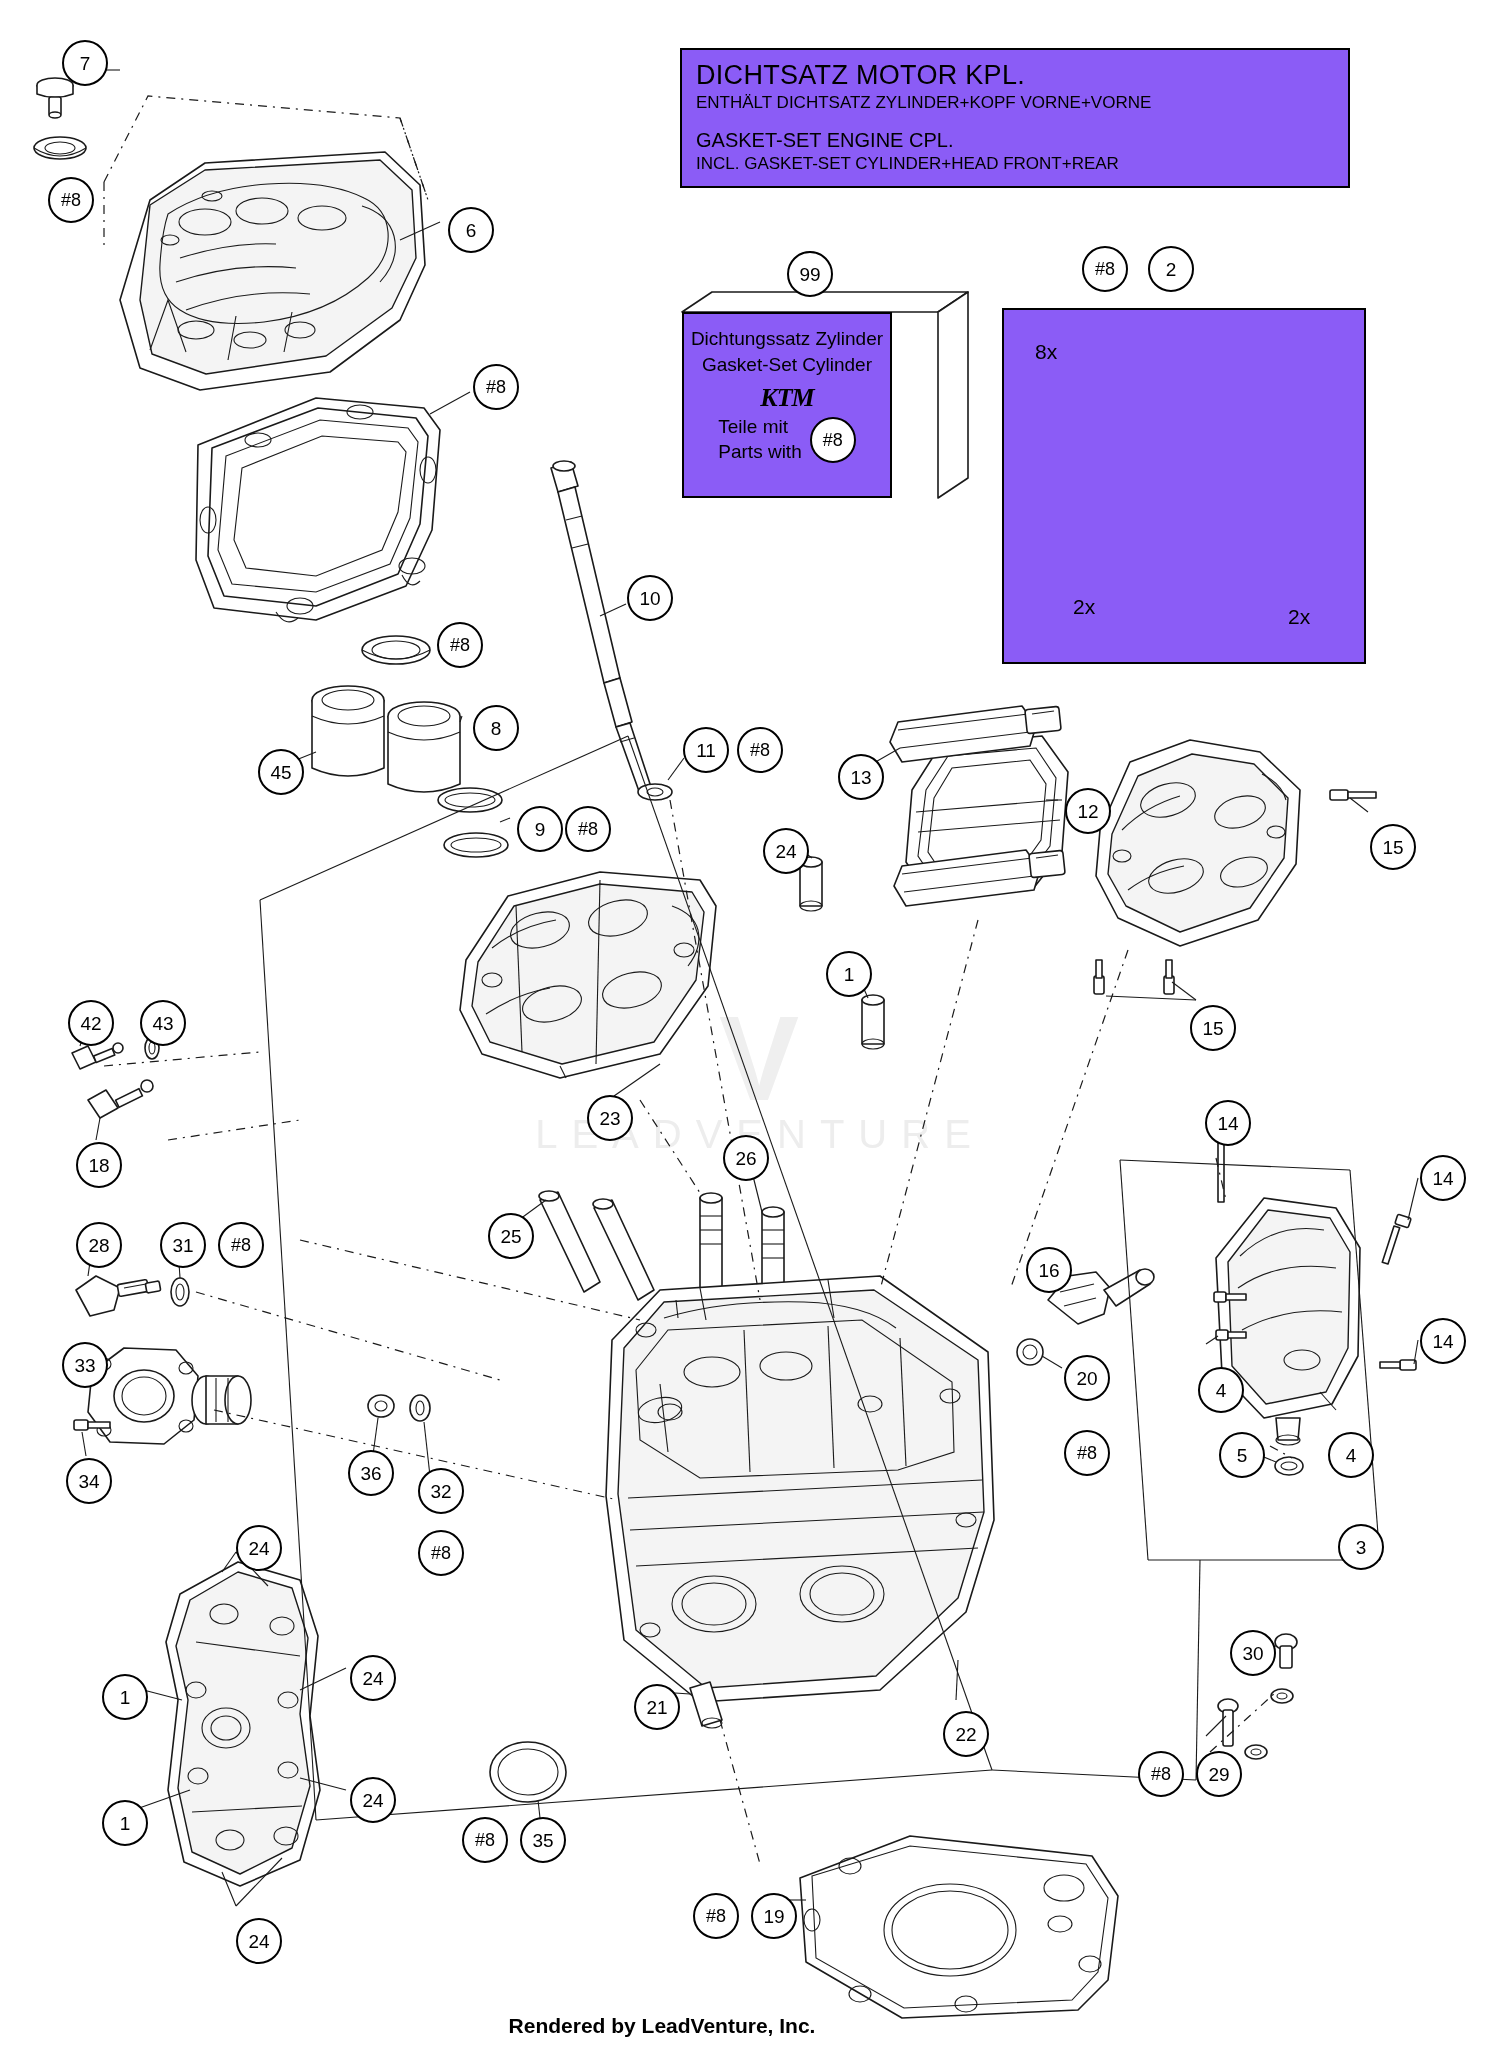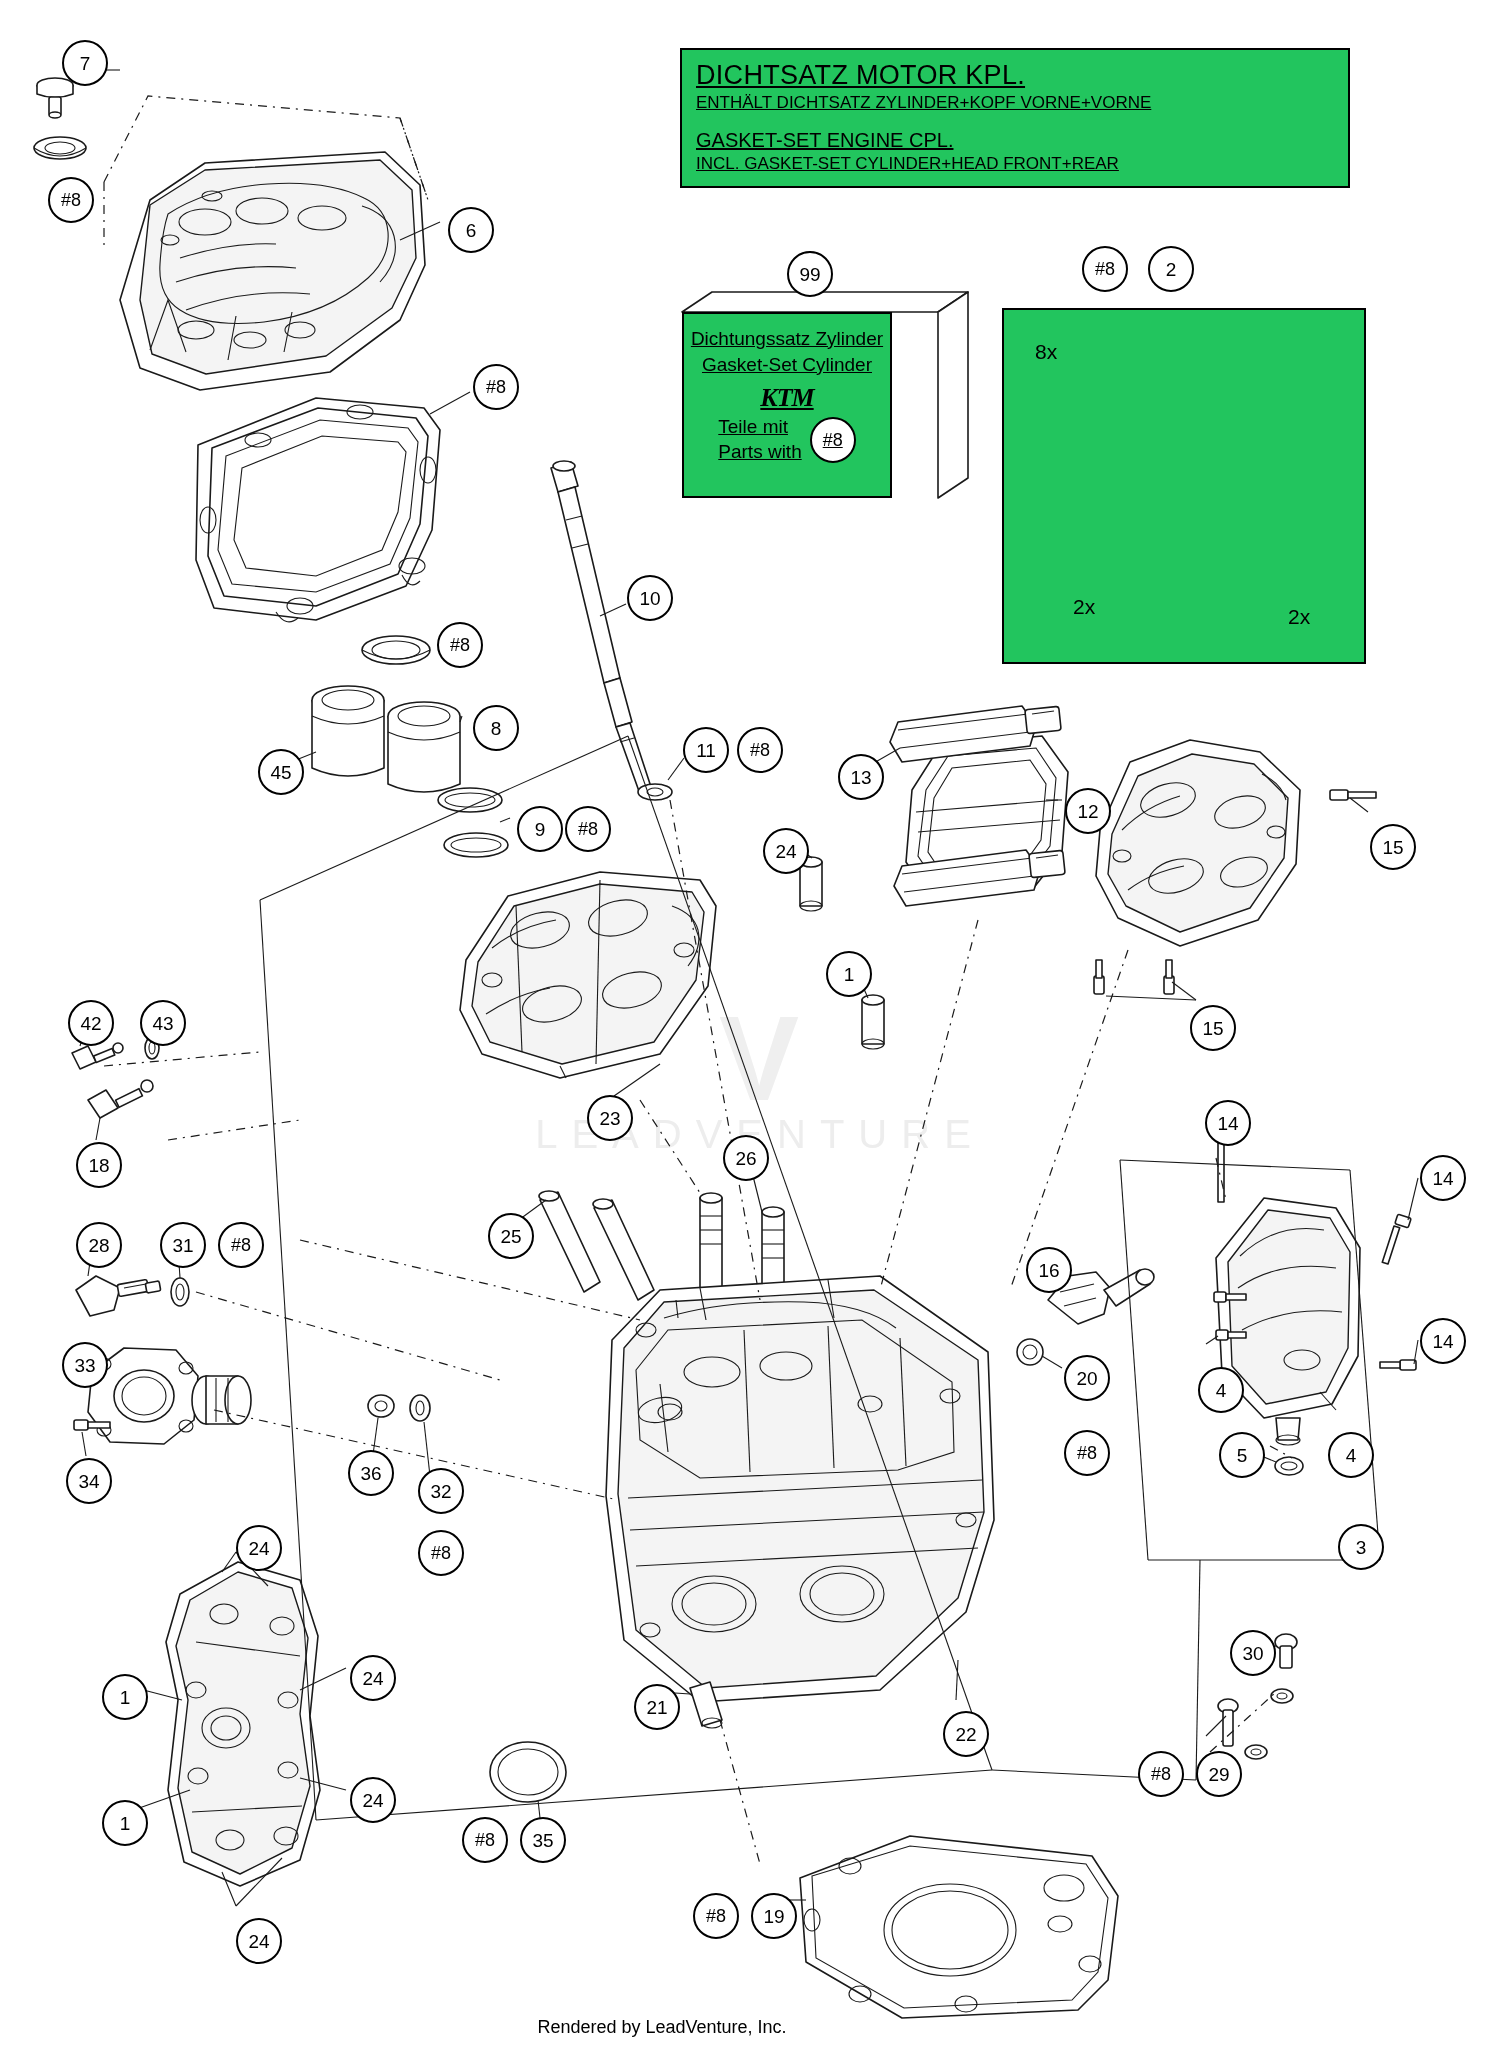--- a/index.html
+++ b/index.html
@@ -42,23 +42,22 @@
     line-height:1;
     z-index:40;
   }
   .bub.md { width:46px; height:46px; font-size:19px; }
   .bub.hash { font-size:18px; }
 
   
   .boxed {
     position:absolute;
     border:2px solid #000;
-    background:#22c55e;
+    background:#8b5cf6;
     z-index:30;
-    text-decoration:underline;
   }
   .title-box { left:680px; top:48px; width:670px; height:140px; padding:10px 14px; }
   .title-box .l1 { font-size:27px; font-weight:400; letter-spacing:0.3px; }
   .title-box .l2 { font-size:17px; margin-top:2px; }
   .title-box .l3 { font-size:20px; font-weight:400; margin-top:16px; }
   .title-box .l4 { font-size:17px; margin-top:2px; }
 
   .legend-box {
     left:682px; top:312px; width:210px; height:186px;
     border:2px solid #000;
@@ -82,21 +81,21 @@
   
   svg.art { position:absolute; left:0; top:0; width:1500px; height:2066px; z-index:10; pointer-events:none; }
   svg.art .th { fill:none; stroke:#1a1a1a; stroke-width:1.1; }
   svg.art .f { fill:#ffffff; stroke:#1a1a1a; stroke-width:1.6; stroke-linejoin:round; }
   svg.art .fl { fill:#f4f4f4; stroke:#1a1a1a; stroke-width:1.4; stroke-linejoin:round; }
   svg.art .dash { fill:none; stroke:#1a1a1a; stroke-width:1.2; stroke-dasharray:9 6 2 6; }
 
   
   .footer {
     position:absolute; left:0; bottom:28px; width:1324px;
-    text-align:center; font-size:18px; z-index:40;
+    text-align:center; font-size:21px; z-index:40;font-weight:bold;
   }
 </style>
 </head>
 <body>
 
 <div id="stage">
 
   <div class="watermark">
     <div class="wm-mark">V</div>
     <div class="wm-text">LEADVENTURE</div>

